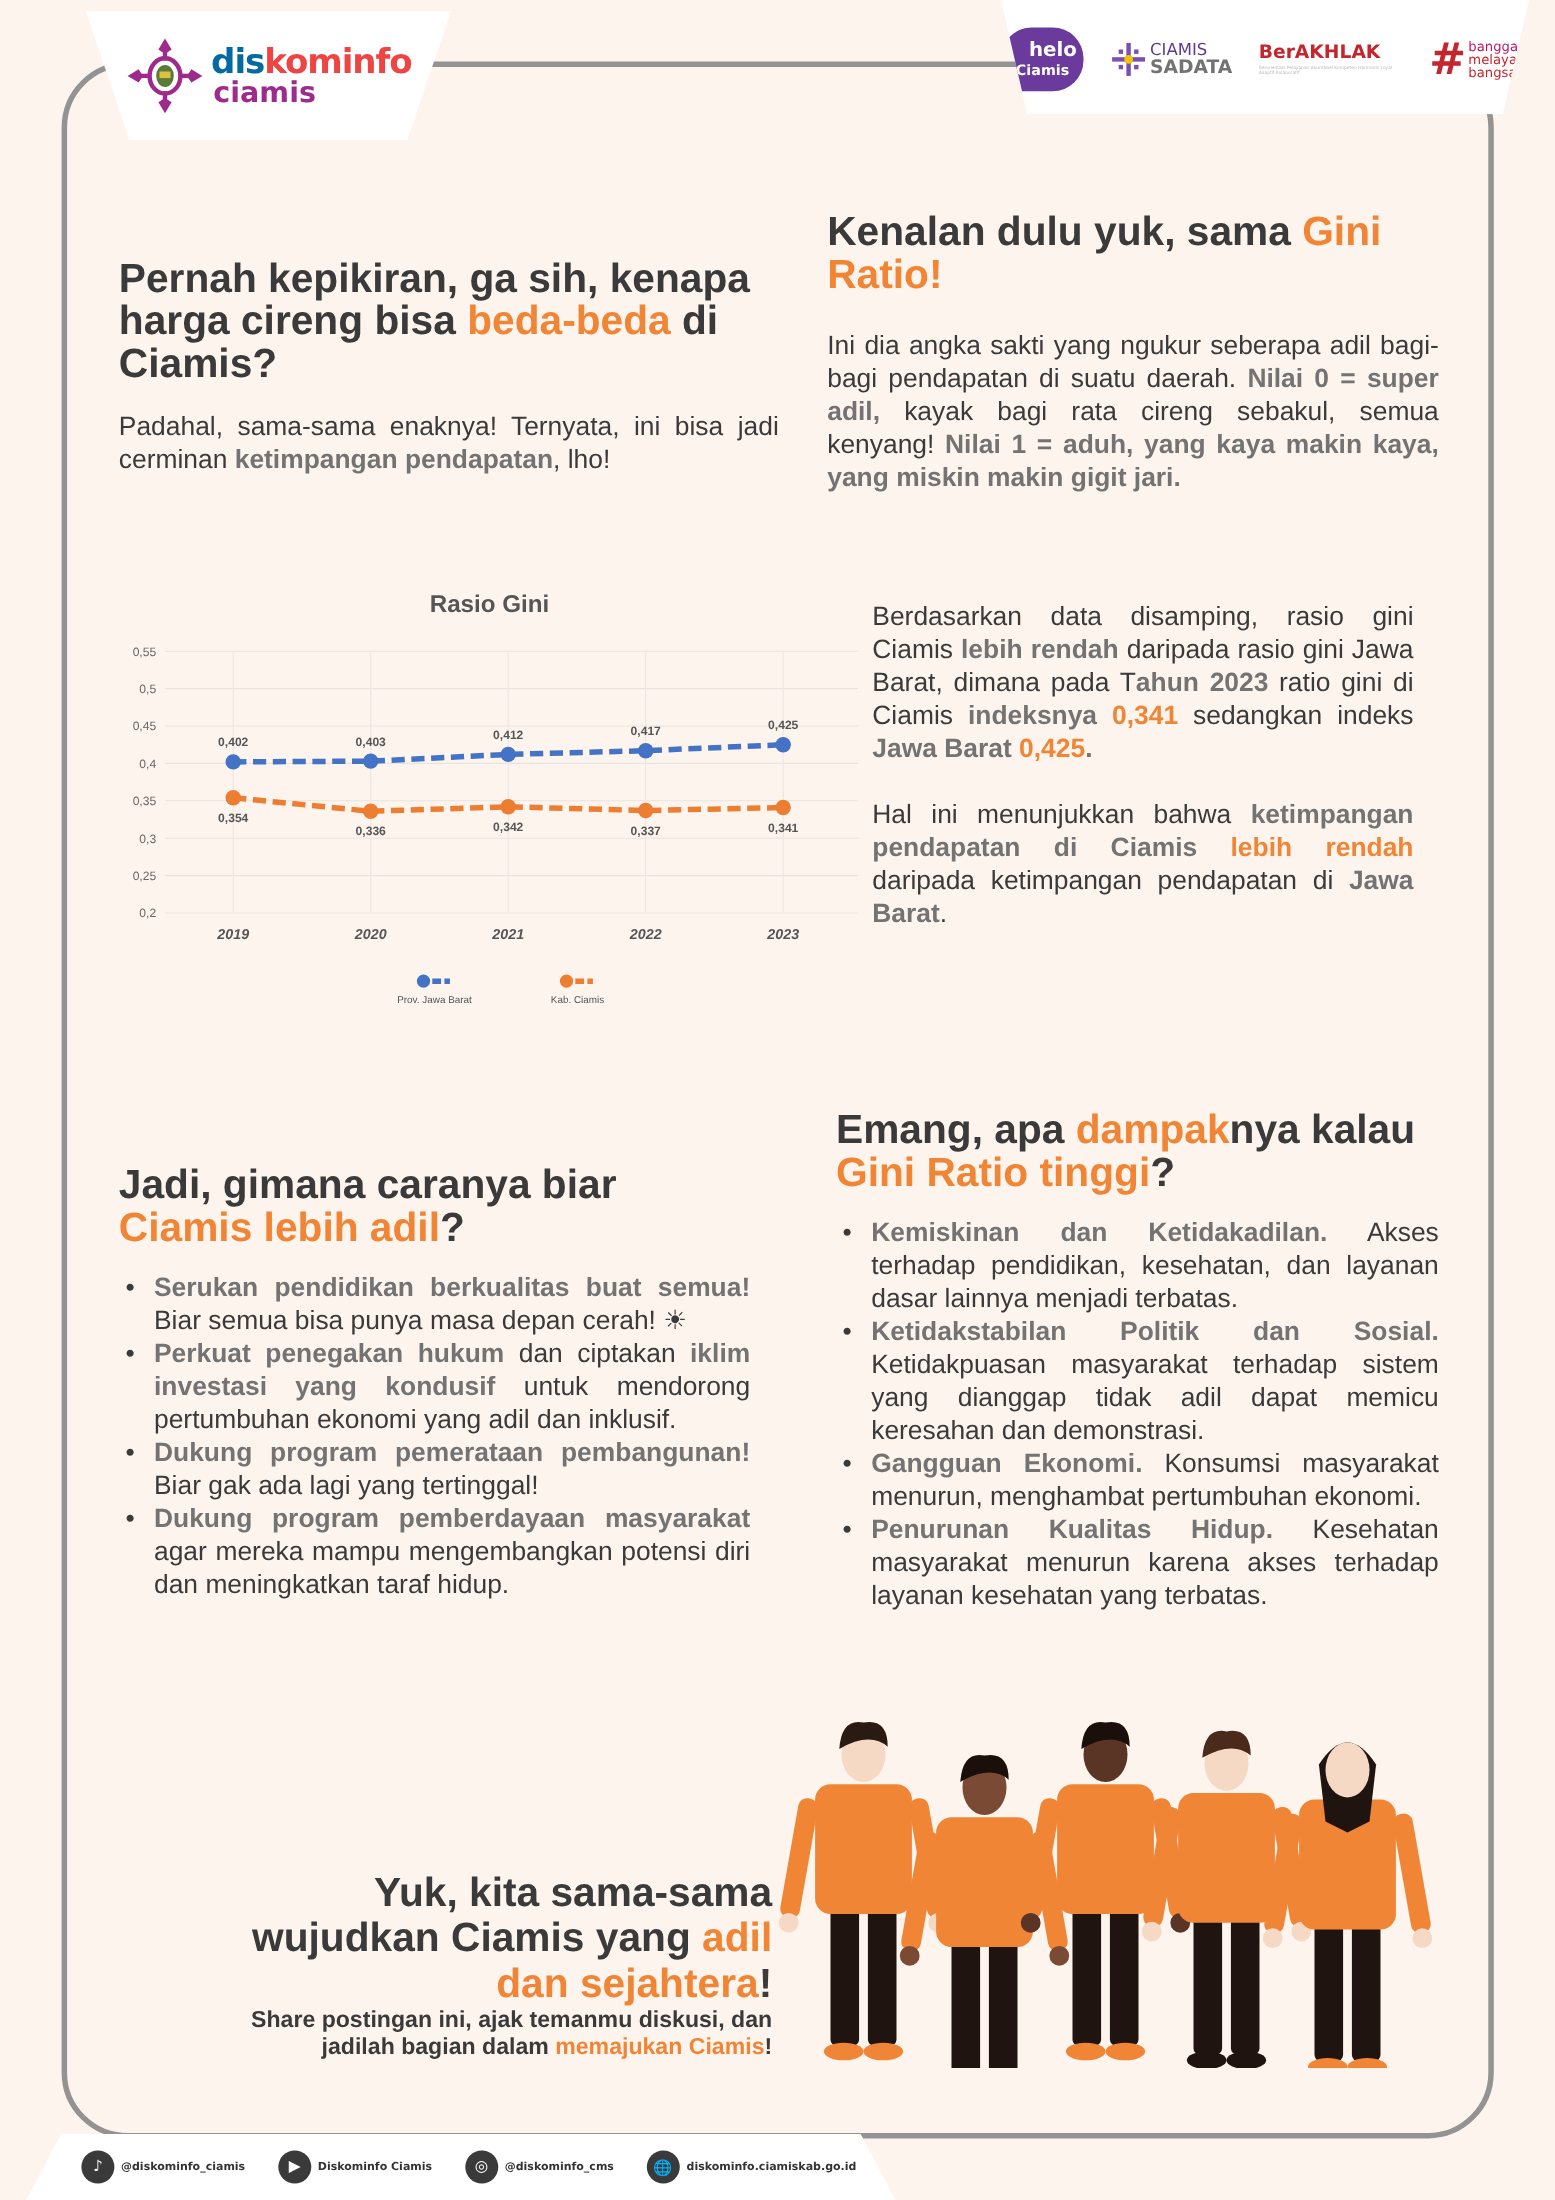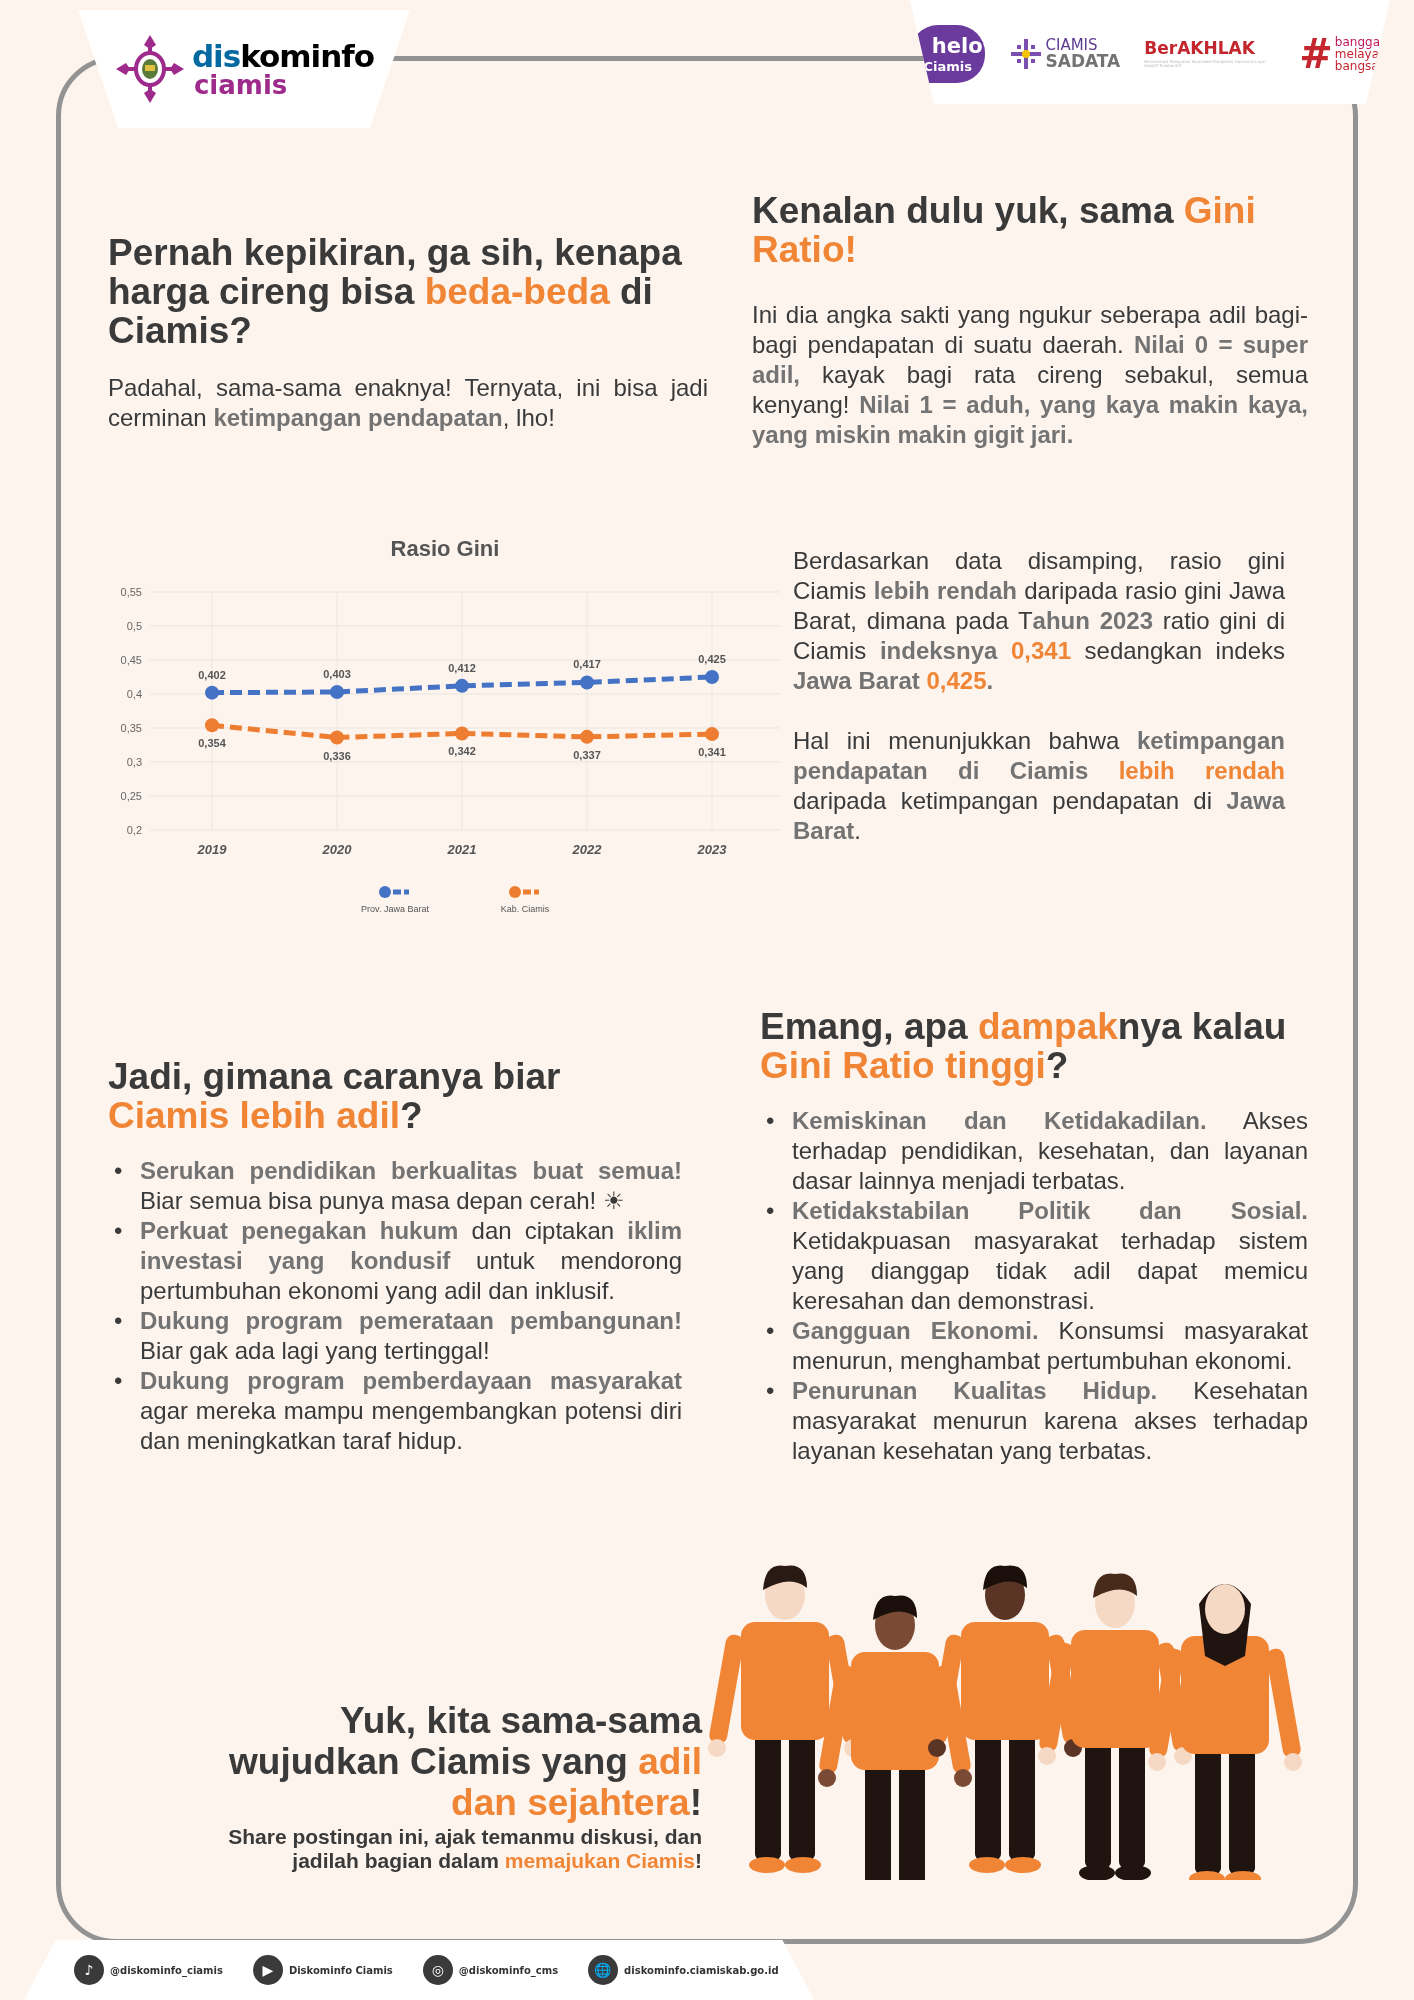--- a/index.html
+++ b/index.html
@@ -25,26 +25,26 @@
   }
   .tab-bottom {
     position: absolute; left: 24px; top: 1940px; width: 790px; height: 60px;
     background: #fff; clip-path: polygon(4% 0, 96% 0, 100% 100%, 0 100%);
     display: flex; align-items: center; gap: 30px; padding-left: 50px;
   }
   .logo-emblem { width: 72px; height: 72px; }
   .logo-text { display: flex; flex-direction: column; line-height: 1; font-family: "DejaVu Sans", sans-serif; font-weight: bold; }
   .logo-text .l1 { font-size: 31px; letter-spacing: -1px; }
   .logo-text .l1 .dis { color: #0369a1; }
-  .logo-text .l1 .kom { color: #000000; }
+  .logo-text .l1 .kom { color: #ef4444; }
   .logo-text .l2 { font-size: 26px; color: #9e2a8c; margin-left: 2px; }
 
   .helo { background: #6a3a9c; color: #fff; width: 92px; height: 58px; border-radius: 28px 28px 28px 6px;
     display: flex; flex-direction: column; align-items: center; justify-content: center; line-height: 1; }
-  .helo .h1 { font-size: 21px; font-weight: bold; padding-left: 19px; }
+  .helo .h1 { font-size: 18px; font-weight: bold; padding-left: 19px; }
   .helo .h2 { font-size: 13px; font-weight: bold; margin-top: 3px; }
   .sadata { display: flex; align-items: center; gap: 2px; color: #5e3b93; line-height: 1; }
   .sadata .txt { display: flex; flex-direction: column; font-size: 15px; }
   .sadata .txt b { font-size: 17px; }
   .berakhlak { color: #c4262e; font-weight: bold; font-size: 17px; line-height: 1; }
   .berakhlak small { display: block; font-size: 4px; color: #bbb; font-weight: normal; margin-top: 3px; }
   .bangga { display: flex; align-items: center; gap: 2px; }
   .bangga .hash { color: #c4262e; font-size: 40px; font-weight: bold; line-height: 1; }
   .bangga .txt { font-size: 12px; line-height: 1; color: #444; }
   .bangga .txt span { color: #c4262e; display: block; }

